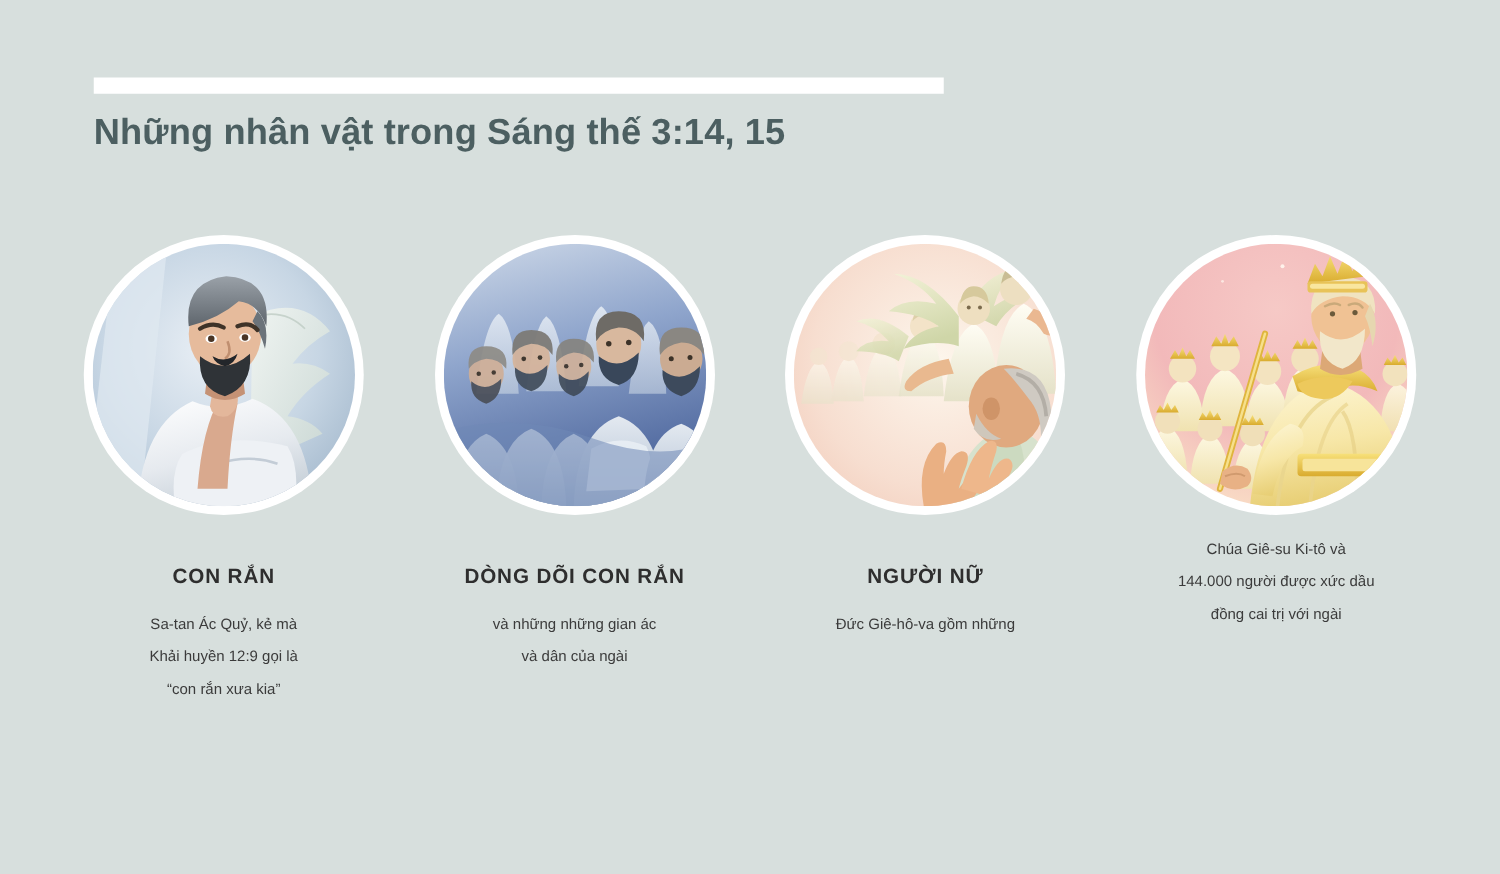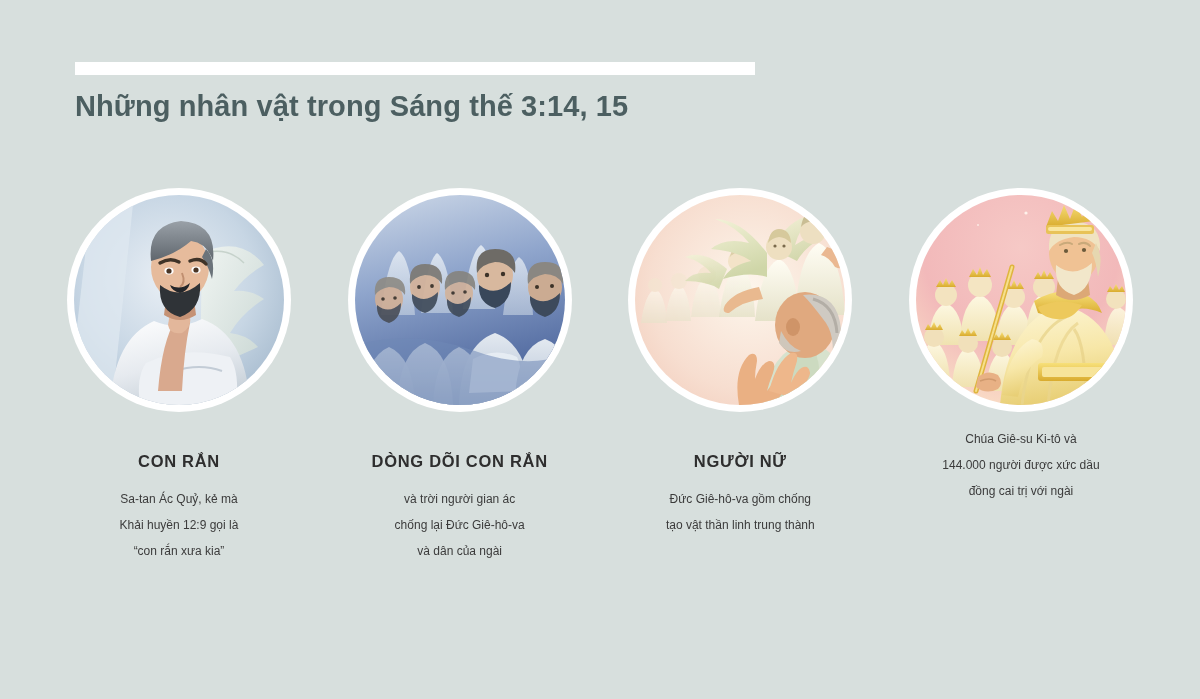--- a/index.html
+++ b/index.html
@@ -253,22 +253,21 @@
               <circle cx="182" cy="92" r="2" fill="#3c3228"></circle>
               <circle cx="197" cy="91" r="2" fill="#3c3228"></circle>
             </g>
 
             <path d="M0 150 q60 -16 120 6 q50 18 90 4 l0 50 l-210 0 z" fill="#6f88b6" opacity="0.55"></path>
           </svg>
         </div>
       </div>
       <div class="col-heading">DÒNG DÕI CON RẮN</div>
       <div class="col-body">
-        <span class="ln">và trời người gian ác</span>
-        <span class="ln">chống lại Đức Giê-hô-va</span>
+        <span class="ln">và những những gian ác</span>
         <span class="ln">và dân của ngài</span>
       </div>
     </div>
 
     <div class="column">
       <div class="circle-frame">
         <div class="circle-img">
           <svg viewBox="0 0 210 210" xmlns="http://www.w3.org/2000/svg">
             <defs>
               <radialGradient id="bg3" cx="55%" cy="45%" r="80%">
@@ -336,22 +335,21 @@
               <path d="M146 136 q8 16 20 20 q-14 4 -22 -8 z" fill="#cfc7bb"></path>
 
               <path d="M104 210 q-6 -34 10 -50 q8 -4 8 6 q-2 10 -2 18 q6 -16 14 -18 q8 0 4 12 q-4 10 -6 18 q8 -12 14 -10 q6 4 0 14 q-6 8 -8 10 z" fill="#eab083"></path>
               <path d="M134 196 q8 -30 22 -38 q8 -2 6 8 q-4 12 -6 22 q8 -18 16 -16 q6 4 0 14 l-10 18 z" fill="#eeb78b"></path>
             </g>
           </svg>
         </div>
       </div>
       <div class="col-heading">NGƯỜI NỮ</div>
       <div class="col-body">
-        <span class="ln">Đức Giê-hô-va gồm chống</span>
-        <span class="ln">tạo vật thần linh trung thành</span>
+        <span class="ln">Đức Giê-hô-va gồm những</span>
       </div>
     </div>
 
     <div class="column">
       <div class="circle-frame">
         <div class="circle-img">
           <svg viewBox="0 0 210 210" xmlns="http://www.w3.org/2000/svg">
             <defs>
               <radialGradient id="bg4" cx="50%" cy="25%" r="85%">
                 <stop offset="0%" stop-color="#f6c9c6"></stop>

